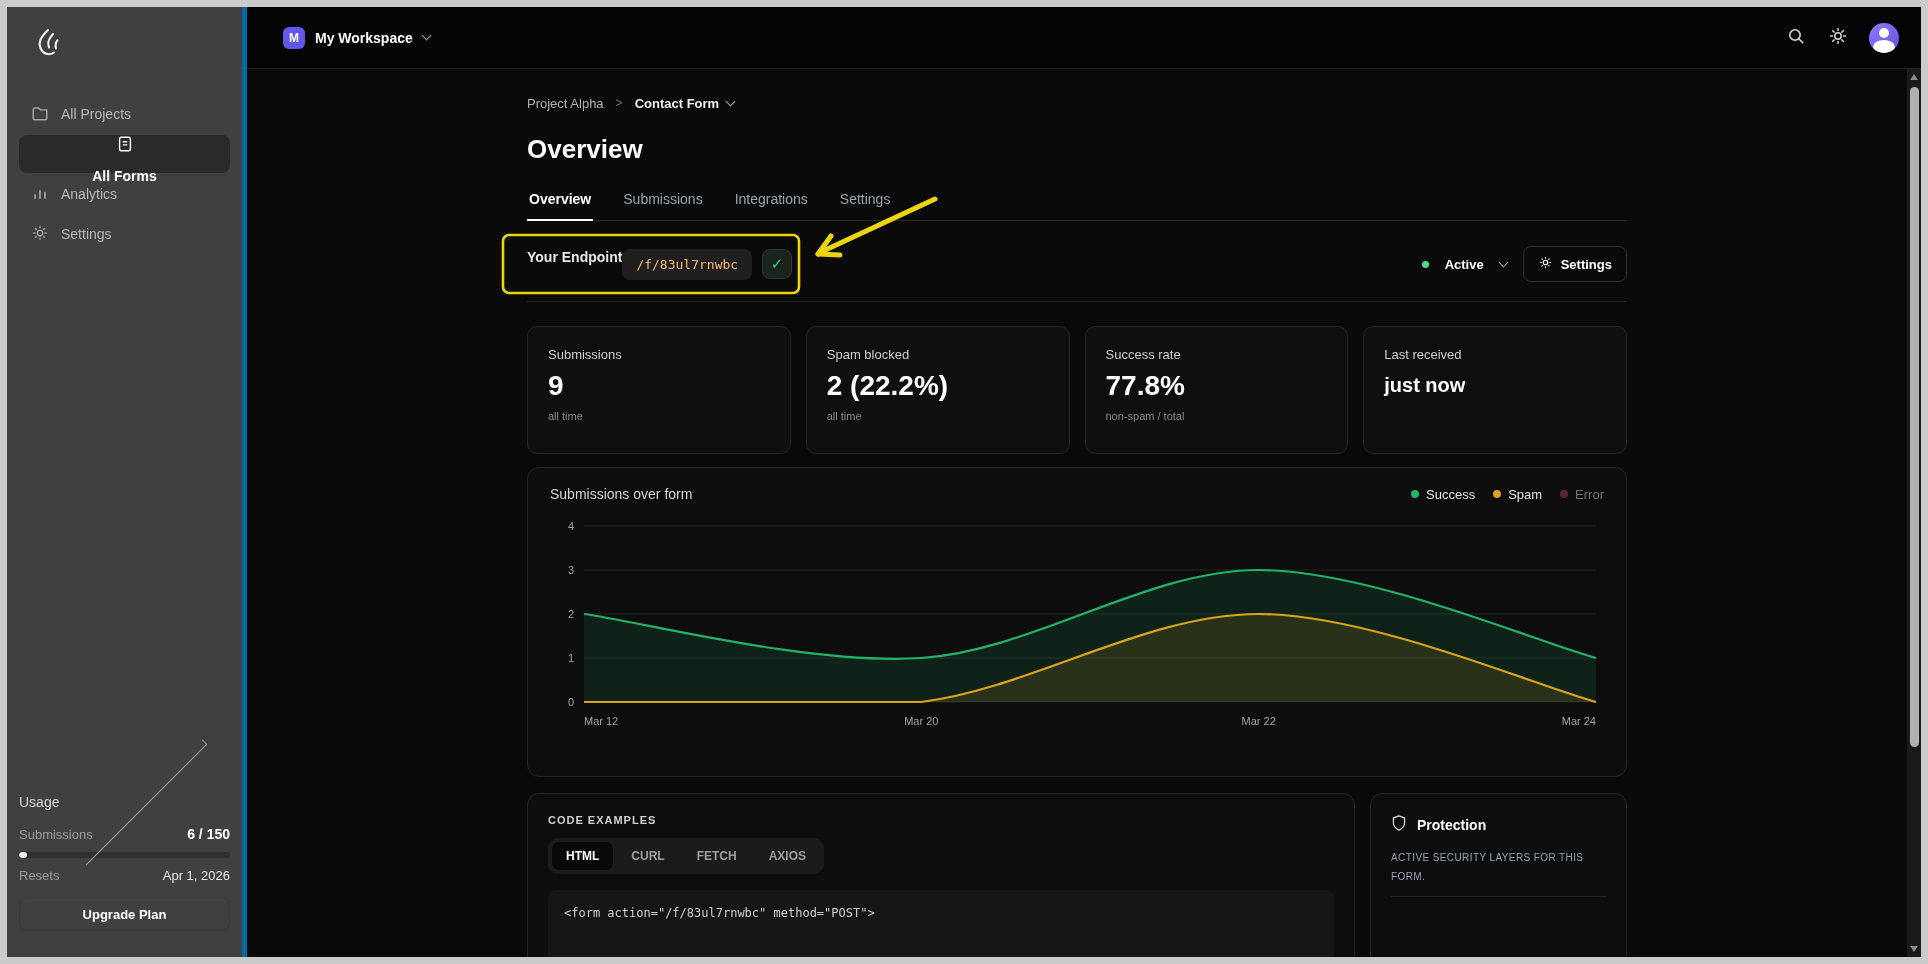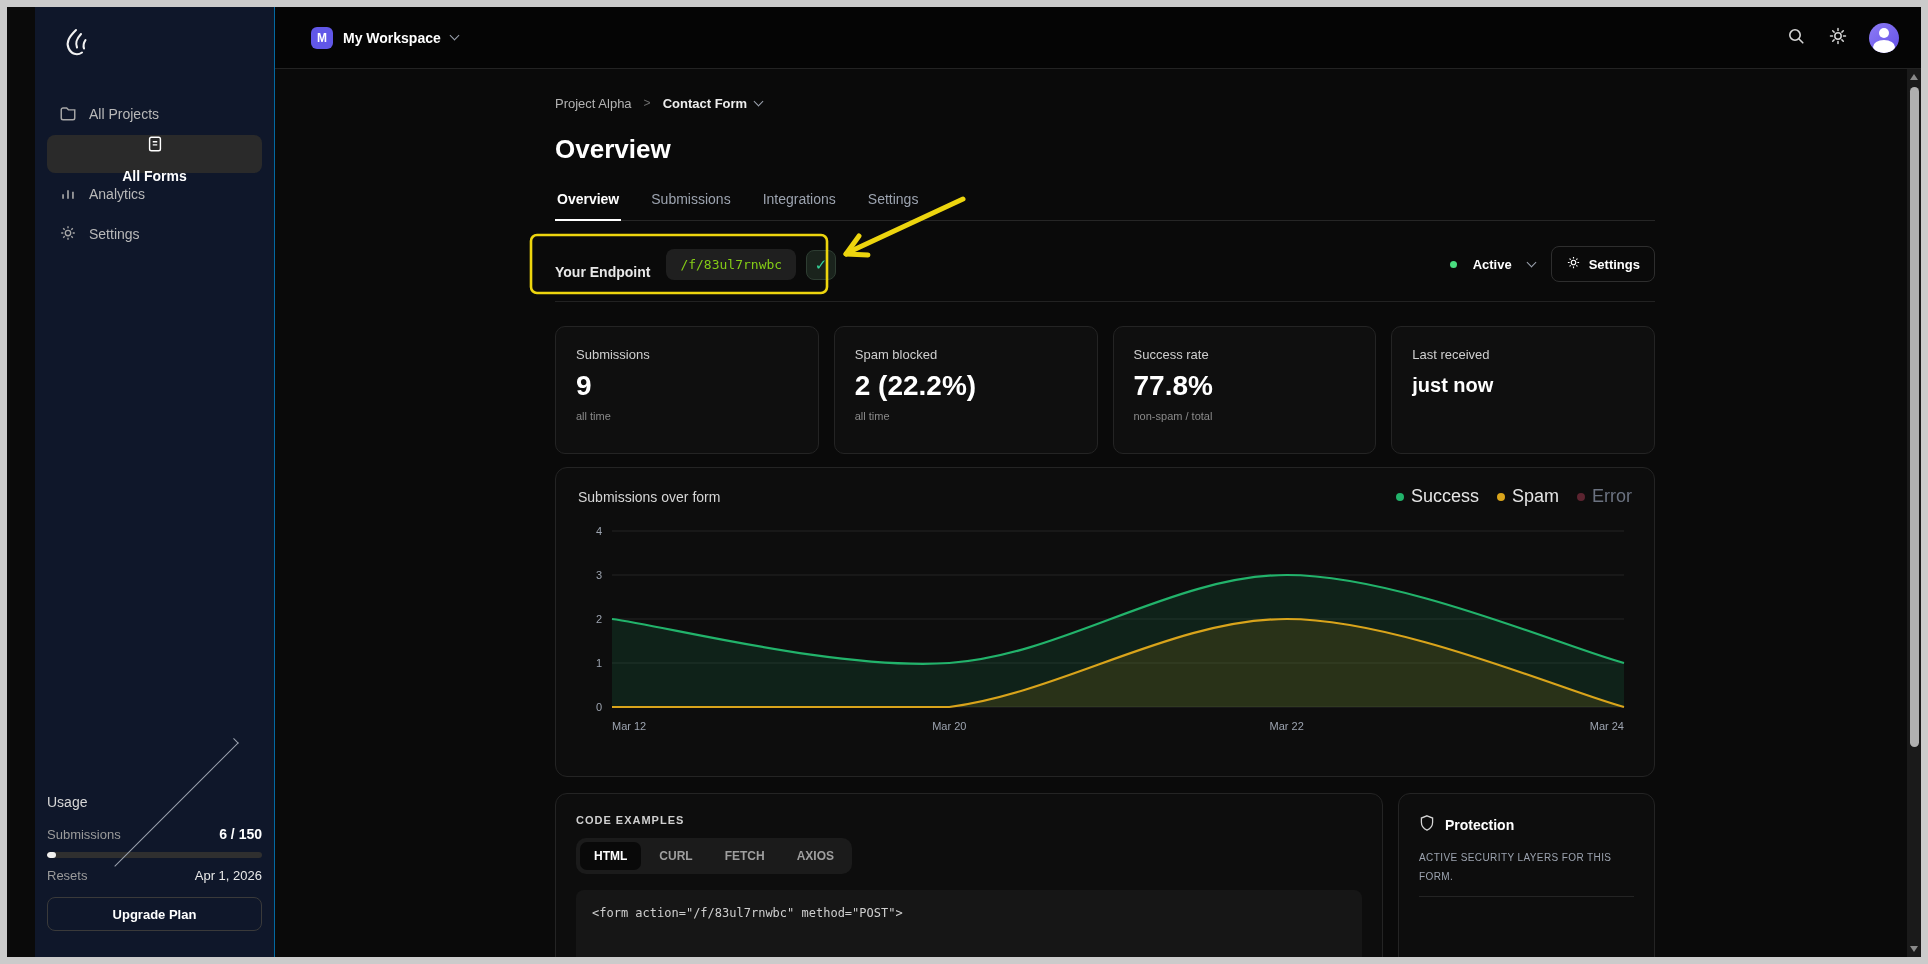--- a/index.html
+++ b/index.html
@@ -1,21 +1,21 @@
 <!DOCTYPE html>
 <html><head>
 <meta charset="utf-8">
 <style>
   * { margin:0; padding:0; box-sizing:border-box; }
   html,body { width:1928px; height:964px; overflow:hidden; }
   body { font-family:"Liberation Sans", sans-serif; background:#cbcbcb; }
   .frame { width:1928px; height:964px; border:7px solid #cbcbcb; display:flex; background:#0a0a0a; }
 
   
-  .sidebar { width:240px; background:#0f172a; border-right:1px solid #0369a1; position:relative; flex:0 0 240px;margin-left:28px; }
+  .sidebar { width:240px; background:#404040; border-right:5px solid #0369a1; position:relative; flex:0 0 240px; }
   .logo { padding:20px 0 0 26px; }
   .nav { margin-top:28px; padding:0 12px; }
   .nav-item { display:flex; align-items:center; gap:12px; height:38px; padding:0 12px; border-radius:8px;
               color:#b9b9b9; font-size:14px; cursor:pointer; margin-bottom:2px; }
   .nav-item svg { stroke:#a8a8a8; }
   .nav-item.active { background:#2a2a2a; color:#fff; font-weight:700;flex-direction:column; }
   .nav-item.active svg { stroke:#fff; }
 
   .usage { position:absolute; left:0; right:0; bottom:10px; padding:16px 12px; }
   .usage-head { display:flex; justify-content:space-between; align-items:center; color:#d6d6d6; font-size:14px; }
@@ -56,24 +56,24 @@
   .bc-form { color:#ededed; font-weight:600; cursor:pointer; display:flex; align-items:center; gap:8px; }
 
   .page-title { margin-top:20px; color:#fff; font-size:26px; font-weight:700; line-height:32px; }
 
   .tabs { margin-top:18px; display:flex; gap:28px; border-bottom:1px solid #262626; }
   .tab { font-size:14px; color:#9ca3af; padding:8px 2px 12px; cursor:pointer; border-bottom:2px solid transparent; margin-bottom:-1px; }
   .tab.active { color:#fff; font-weight:700; border-bottom-color:#fff; }
 
   
   .endpoint-sec { margin-top:18px; height:50px; display:flex; align-items:center; justify-content:space-between; position:relative; }
-  .ep-left { display:flex; align-items:flex-end; }
+  .ep-left { display:flex; align-items:flex-start; }
   .ep-label { color:#e8e8e8; font-size:14px; font-weight:600; }
-  .ep-chip { margin-left:16px; background:#1f1f1f; border-radius:8px; padding:8px 14px; font-family:"DejaVu Sans Mono", monospace;
-             font-size:13px; color:#84cc16; cursor:pointer; }
+  .ep-chip { background:#1f1f1f; border-radius:8px; padding:8px 14px; font-family:"DejaVu Sans Mono", monospace;
+             font-size:13px; color:#fdba74; cursor:pointer; }
   .ep-check { margin-left:10px; width:30px; height:30px; background:#1a231c; border:1px solid #2e3d32; border-radius:8px;
               color:#34d399; font-size:15px; cursor:pointer; display:flex; align-items:center; justify-content:center; }
   .ep-right { display:flex; align-items:center; gap:16px; }
   .status { display:flex; align-items:center; gap:16px; cursor:pointer; }
   .status-dot { width:7px; height:7px; border-radius:50%; background:#4ade80; }
   .status-lbl { color:#fff; font-size:13px; font-weight:600; }
   .settings-btn { display:flex; align-items:center; gap:8px; border:1px solid #2e2e2e; background:transparent; border-radius:8px;
                   padding:8px 14px; color:#fff; font-size:13px; font-weight:600; cursor:pointer; font-family:inherit; }
   .annot { position:absolute; left:-40px; top:-60px; width:500px; height:135px; overflow:visible; pointer-events:none; z-index:5; }
 
@@ -91,21 +91,21 @@
   .range-btn { display:flex; align-items:center; gap:10px; border:1px solid #2e2e2e; background:transparent; border-radius:8px;
                padding:7px 14px; color:#fff; font-size:13px; font-weight:700; cursor:pointer; font-family:inherit; }
 
   
   .chart-card { margin-top:13px; background:#0d0d0d; border:1px solid #242424; border-radius:12px; height:310px; padding:18px 22px 10px; }
   .chart-head { display:flex; justify-content:space-between; align-items:center; }
   .chart-title { color:#d6d6d6; font-size:14px; }
   .legend { display:flex; align-items:center; gap:18px; }
   .legend-item { display:flex; align-items:center; gap:7px; cursor:pointer; }
   .legend-dot { width:8px; height:8px; border-radius:50%; }
-  .legend-lbl { color:#e5e5e5; font-size:18px; }
+  .legend-lbl { color:#e5e5e5; font-size:13px; }
   .legend-item.dim .legend-lbl { color:#6b7280; }
   .chart-svg { display:block; margin-top:10px; }
   .gridline { stroke:#242424; stroke-width:1; }
   .ytick, .xtick { fill:#9ca3af; font-size:11px; font-family:"Liberation Sans", sans-serif; }
 
   
   .bottom-row { margin-top:16px; display:flex; gap:15px; align-items:stretch; }
   .code-card { width:828px; background:#0d0d0d; border:1px solid #242424; border-radius:12px; padding:20px; height:280px; }
   .code-title { color:#d0d0d0; font-size:11px; letter-spacing:1px; font-weight:600; }
   .code-tabs { margin-top:12px; display:inline-flex; gap:4px; background:#1b1b1b; border-radius:10px; padding:4px; }

